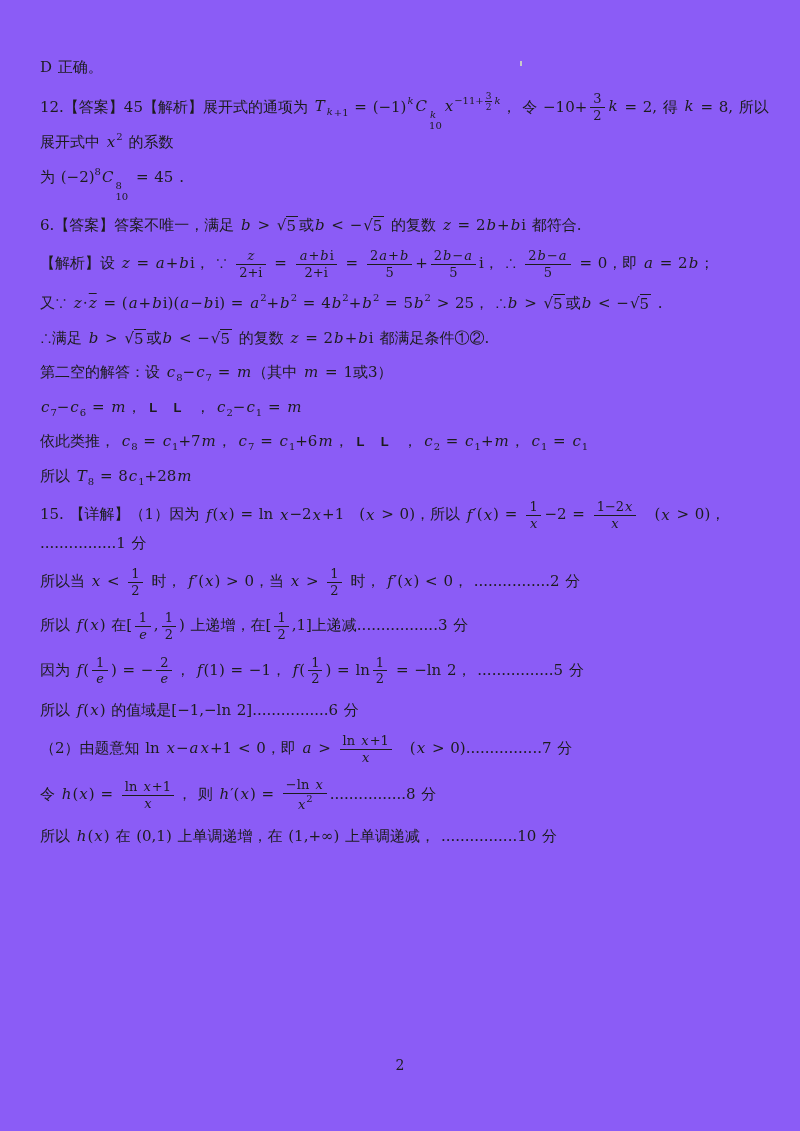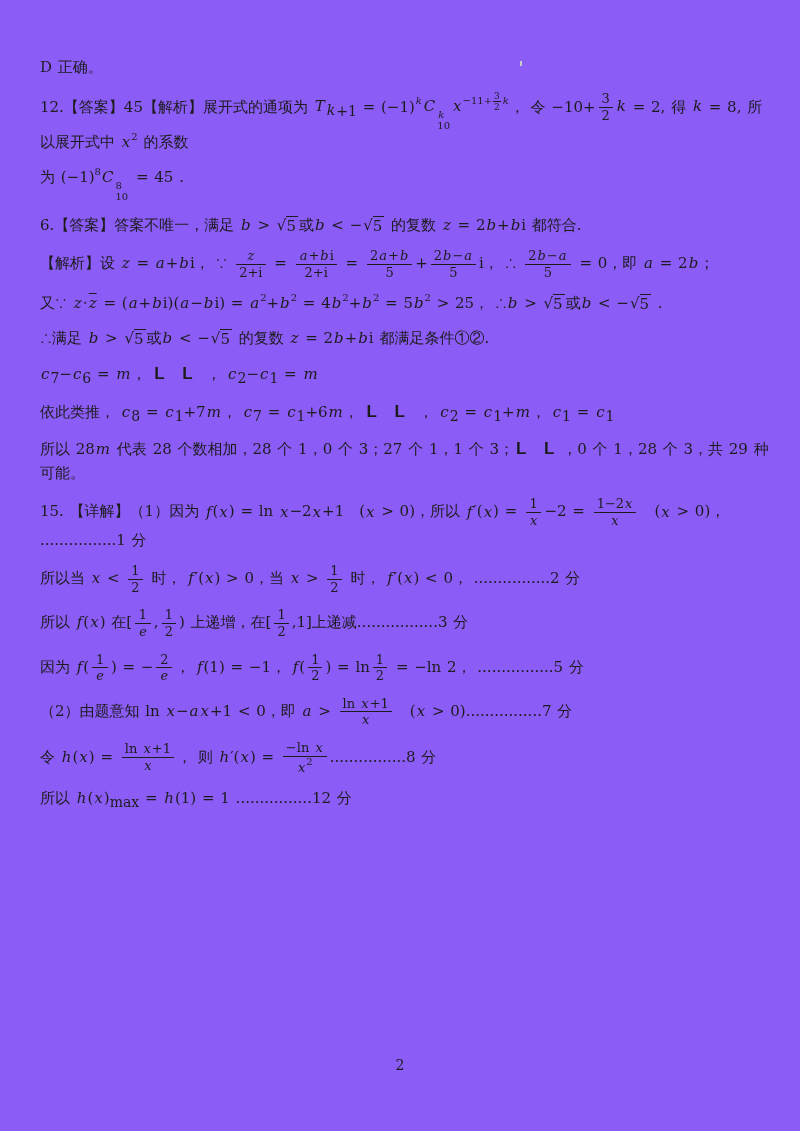--- a/index.html
+++ b/index.html
@@ -7,52 +7,52 @@
     width:800px;height:1131px;background:#ffffff;
     font-family:"DejaVu Serif","Liberation Serif",serif;
     color:#1c1c1c;overflow:hidden;
   }
   .page{position:relative;width:800px;height:1131px;background:#8b5cf6;}
   .content{position:absolute;left:40px;top:56px;right:30px;}
   .line{font-size:15px;line-height:1.5;margin-bottom:12px;min-height:22px;word-spacing:1px;}
   .tx{white-space:pre-wrap;}
   .it{font-style:italic;padding:0 1px;}
   .sup{font-size:10px;vertical-align:7px;line-height:1;}
-  .sb{font-size:14px;vertical-align:-4px;line-height:1;}
+  .sb{font-size:10px;vertical-align:-4px;line-height:1;}
   .ss{display:inline-flex;flex-direction:column;font-size:10px;line-height:1.1;vertical-align:-7px;margin:0 2px 0 1px;text-align:left;}
   .frac{display:inline-flex;flex-direction:column;text-align:center;vertical-align:middle;margin:0 3px;font-size:13px;line-height:1.2;}
   .frac .num{border-bottom:1px solid currentColor;padding:0 3px;display:block;}
   .frac .den{padding:0 3px;display:block;}
   .sup .frac{font-size:9px;vertical-align:middle;margin:0 1px;}
   .sup .frac .num,.sup .frac .den{padding:0 1px;}
   .sqrt{display:inline-flex;align-items:stretch;margin:0 1px;white-space:nowrap;}
   .sqrt .rad{line-height:1.2;}
   .sqrt .rbody{border-top:1.2px solid currentColor;padding:0 2px 0 0;line-height:1.2;}
   .ov{text-decoration:overline;}
-  .ll{font-family:"Liberation Sans","DejaVu Sans",sans-serif;font-weight:700;letter-spacing:6px;font-size:17px;padding:0 2px;text-align:right;}
+  .ll{font-family:"Liberation Sans","DejaVu Sans",sans-serif;font-weight:700;letter-spacing:6px;font-size:13px;padding:0 2px;text-align:right;}
   .footer{position:absolute;left:0;bottom:58px;width:100%;text-align:center;font-size:14px;}
   .stray{position:absolute;left:520px;top:61px;width:2px;height:5px;background:#c9c9c9;}
 </style>
 </head>
 <body style="color: rgb(28, 28, 28);">
 
 <div class="page">
   <div class="content" id="doc">
       <div class="line"><span class="tx">D 正确。</span></div>
       <div class="line"><span class="tx">12.【答案】45【解析】展开式的通项为 </span><span class="it">T</span><span class="sb"><span class="it">k</span><span class="tx">+1</span></span><span class="tx"> = (−1)</span><span class="sup"><span class="it">k</span></span><span class="it">C</span><span class="ss">
           <span class="ss-sup"><span class="it">k</span></span>
           <span class="ss-sub"><span class="tx">10</span></span>
         </span><span class="it">x</span><span class="sup"><span class="tx">−11+</span><span class="frac">
             <span class="num"><span class="tx">3</span></span>
             <span class="den"><span class="tx">2</span></span>
           </span><span class="it">k</span></span><span class="tx">， 令 −10+</span><span class="frac">
           <span class="num"><span class="tx">3</span></span>
           <span class="den"><span class="tx">2</span></span>
         </span><span class="it">k</span><span class="tx"> = 2, 得 </span><span class="it">k</span><span class="tx"> = 8, 所以展开式中 </span><span class="it">x</span><span class="sup"><span class="tx">2</span></span><span class="tx"> 的系数</span></div>
-      <div class="line"><span class="tx">为 (−1)</span><span class="sup"><span class="tx">8</span></span><span class="it">C</span><span class="ss">
+      <div class="line"><span class="tx">为 (−2)</span><span class="sup"><span class="tx">8</span></span><span class="it">C</span><span class="ss">
           <span class="ss-sup"><span class="tx">8</span></span>
           <span class="ss-sub"><span class="tx">10</span></span>
         </span><span class="tx"> = 45 .</span></div>
       <div class="line"><span class="tx">6.【答案】答案不唯一，满足 </span><span class="it">b</span><span class="tx"> &gt; </span><span class="sqrt">
           <span class="rad">√</span>
           <span class="rbody"><span class="tx">5</span></span>
         </span><span class="tx">或</span><span class="it">b</span><span class="tx"> &lt; −</span><span class="sqrt">
           <span class="rad">√</span>
           <span class="rbody"><span class="tx">5</span></span>
         </span><span class="tx"> 的复数 </span><span class="it">z</span><span class="tx"> = 2</span><span class="it">b</span><span class="tx">+</span><span class="it">b</span><span class="tx">i 都符合.</span></div>
@@ -79,23 +79,24 @@
           <span class="rad">√</span>
           <span class="rbody"><span class="tx">5</span></span>
         </span><span class="tx"> .</span></div>
       <div class="line"><span class="tx">∴满足 </span><span class="it">b</span><span class="tx"> &gt; </span><span class="sqrt">
           <span class="rad">√</span>
           <span class="rbody"><span class="tx">5</span></span>
         </span><span class="tx">或</span><span class="it">b</span><span class="tx"> &lt; −</span><span class="sqrt">
           <span class="rad">√</span>
           <span class="rbody"><span class="tx">5</span></span>
         </span><span class="tx"> 的复数 </span><span class="it">z</span><span class="tx"> = 2</span><span class="it">b</span><span class="tx">+</span><span class="it">b</span><span class="tx">i 都满足条件①②.</span></div>
+      <div class="line"><span class="tx">第二空的解答：设 </span><span class="it">c</span><span class="sb"><span class="tx">8</span></span><span class="tx">−</span><span class="it">c</span><span class="sb"><span class="tx">7</span></span><span class="tx"> = </span><span class="it">m</span><span class="tx">（其中 </span><span class="it">m</span><span class="tx"> = 1或3）</span></div>
       <div class="line"><span class="it">c</span><span class="sb"><span class="tx">7</span></span><span class="tx">−</span><span class="it">c</span><span class="sb"><span class="tx">6</span></span><span class="tx"> = </span><span class="it">m</span><span class="tx">， </span><span class="ll">L L</span><span class="tx"> ， </span><span class="it">c</span><span class="sb"><span class="tx">2</span></span><span class="tx">−</span><span class="it">c</span><span class="sb"><span class="tx">1</span></span><span class="tx"> = </span><span class="it">m</span></div>
       <div class="line"><span class="tx">依此类推， </span><span class="it">c</span><span class="sb"><span class="tx">8</span></span><span class="tx"> = </span><span class="it">c</span><span class="sb"><span class="tx">1</span></span><span class="tx">+7</span><span class="it">m</span><span class="tx">， </span><span class="it">c</span><span class="sb"><span class="tx">7</span></span><span class="tx"> = </span><span class="it">c</span><span class="sb"><span class="tx">1</span></span><span class="tx">+6</span><span class="it">m</span><span class="tx">， </span><span class="ll">L L</span><span class="tx"> ， </span><span class="it">c</span><span class="sb"><span class="tx">2</span></span><span class="tx"> = </span><span class="it">c</span><span class="sb"><span class="tx">1</span></span><span class="tx">+</span><span class="it">m</span><span class="tx">， </span><span class="it">c</span><span class="sb"><span class="tx">1</span></span><span class="tx"> = </span><span class="it">c</span><span class="sb"><span class="tx">1</span></span></div>
-      <div class="line"><span class="tx">所以 28</span><span class="it">m</span><span class="tx"> 代表 28 个数相加，28 个 1，0 个 3；27 个 1，1 个 3；</span><span class="ll">L L</span><span class="tx">，0 个 1，28 个 3，共 29 种可能。</span></div>
+      <div class="line"><span class="tx">所以 </span><span class="it">T</span><span class="sb"><span class="tx">8</span></span><span class="tx"> = 8</span><span class="it">c</span><span class="sb"><span class="tx">1</span></span><span class="tx">+28</span><span class="it">m</span></div>
       <div class="line"><span class="tx">15. 【详解】（1）因为 </span><span class="it">f</span><span class="tx">(</span><span class="it">x</span><span class="tx">) = ln </span><span class="it">x</span><span class="tx">−2</span><span class="it">x</span><span class="tx">+1　(</span><span class="it">x</span><span class="tx"> &gt; 0)，所以 </span><span class="it">f</span><span class="tx">′(</span><span class="it">x</span><span class="tx">) = </span><span class="frac">
           <span class="num"><span class="tx">1</span></span>
           <span class="den"><span class="it">x</span></span>
         </span><span class="tx">−2 = </span><span class="frac">
           <span class="num"><span class="tx">1−2</span><span class="it">x</span></span>
           <span class="den"><span class="it">x</span></span>
         </span><span class="tx">　(</span><span class="it">x</span><span class="tx"> &gt; 0)， ................1 分</span></div>
       <div class="line"><span class="tx">所以当 </span><span class="it">x</span><span class="tx"> &lt; </span><span class="frac">
           <span class="num"><span class="tx">1</span></span>
           <span class="den"><span class="tx">2</span></span>
@@ -119,28 +120,29 @@
         </span><span class="tx">) = −</span><span class="frac">
           <span class="num"><span class="tx">2</span></span>
           <span class="den"><span class="it">e</span></span>
         </span><span class="tx">， </span><span class="it">f</span><span class="tx">(1) = −1， </span><span class="it">f</span><span class="tx">(</span><span class="frac">
           <span class="num"><span class="tx">1</span></span>
           <span class="den"><span class="tx">2</span></span>
         </span><span class="tx">) = ln</span><span class="frac">
           <span class="num"><span class="tx">1</span></span>
           <span class="den"><span class="tx">2</span></span>
         </span><span class="tx"> = −ln 2， ................5 分</span></div>
+      <div class="line"><span class="tx">所以 </span><span class="it">f</span><span class="tx">(</span><span class="it">x</span><span class="tx">) 的值域是[−1,−ln 2]................6 分</span></div>
       <div class="line"><span class="tx">（2）由题意知 ln </span><span class="it">x</span><span class="tx">−</span><span class="it">a</span><span class="it">x</span><span class="tx">+1 &lt; 0，即 </span><span class="it">a</span><span class="tx"> &gt; </span><span class="frac">
           <span class="num"><span class="tx">ln </span><span class="it">x</span><span class="tx">+1</span></span>
           <span class="den"><span class="it">x</span></span>
         </span><span class="tx">　(</span><span class="it">x</span><span class="tx"> &gt; 0)................7 分</span></div>
       <div class="line"><span class="tx">令 </span><span class="it">h</span><span class="tx">(</span><span class="it">x</span><span class="tx">) = </span><span class="frac">
           <span class="num"><span class="tx">ln </span><span class="it">x</span><span class="tx">+1</span></span>
           <span class="den"><span class="it">x</span></span>
         </span><span class="tx">， 则 </span><span class="it">h</span><span class="tx">′(</span><span class="it">x</span><span class="tx">) = </span><span class="frac">
           <span class="num"><span class="tx">−ln </span><span class="it">x</span></span>
           <span class="den"><span class="it">x</span><span class="sup"><span class="tx">2</span></span></span>
         </span><span class="tx">................8 分</span></div>
-      <div class="line"><span class="tx">所以 </span><span class="it">h</span><span class="tx">(</span><span class="it">x</span><span class="tx">)</span><span class="sb"><span class="tx">max</span></span><span class="tx"> = </span><span class="it">h</span><span class="tx">(1) = 1 ................12 分</span></div>
+      <div class="line"><span class="tx">所以 </span><span class="it">h</span><span class="tx">(</span><span class="it">x</span><span class="tx">) 在 (0,1) 上单调递增，在 (1,+∞) 上单调递减， ................10 分</span></div>
     </div>
   <div class="stray"></div>
   <div class="footer">2</div>
 </div>
 
 </body></html>

